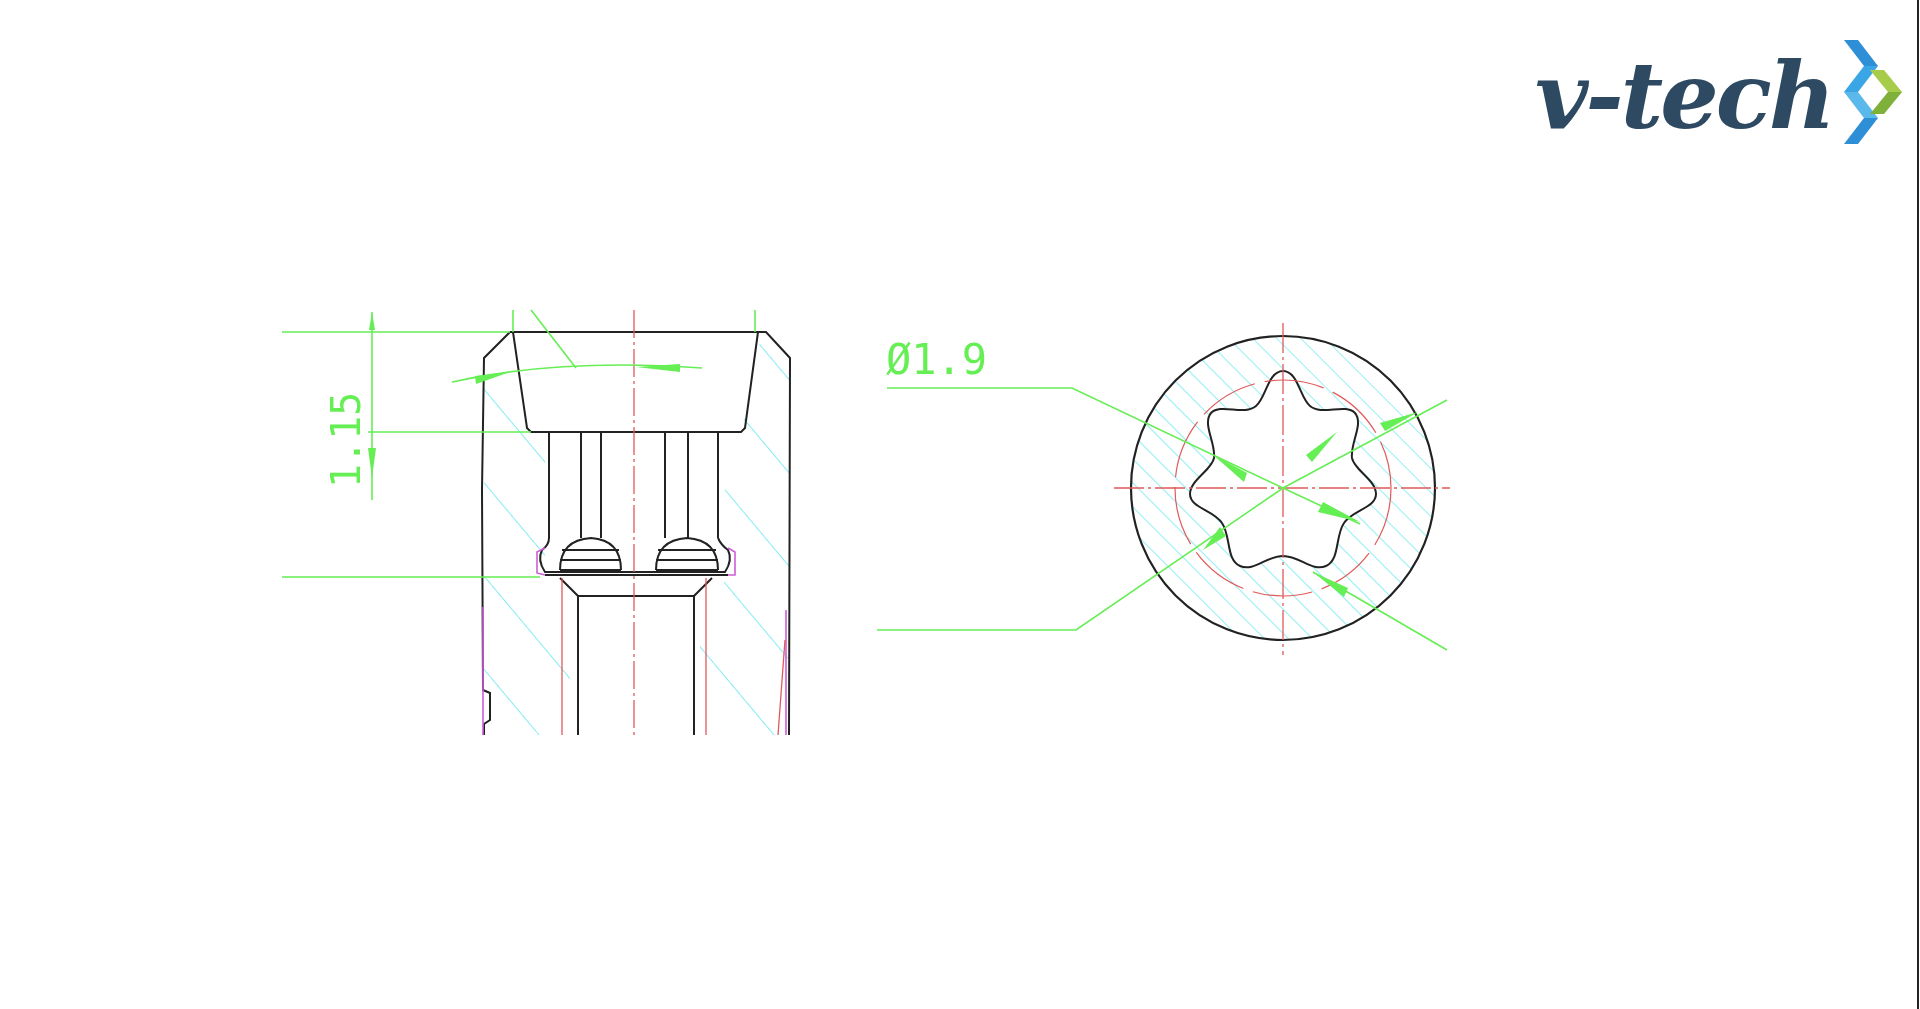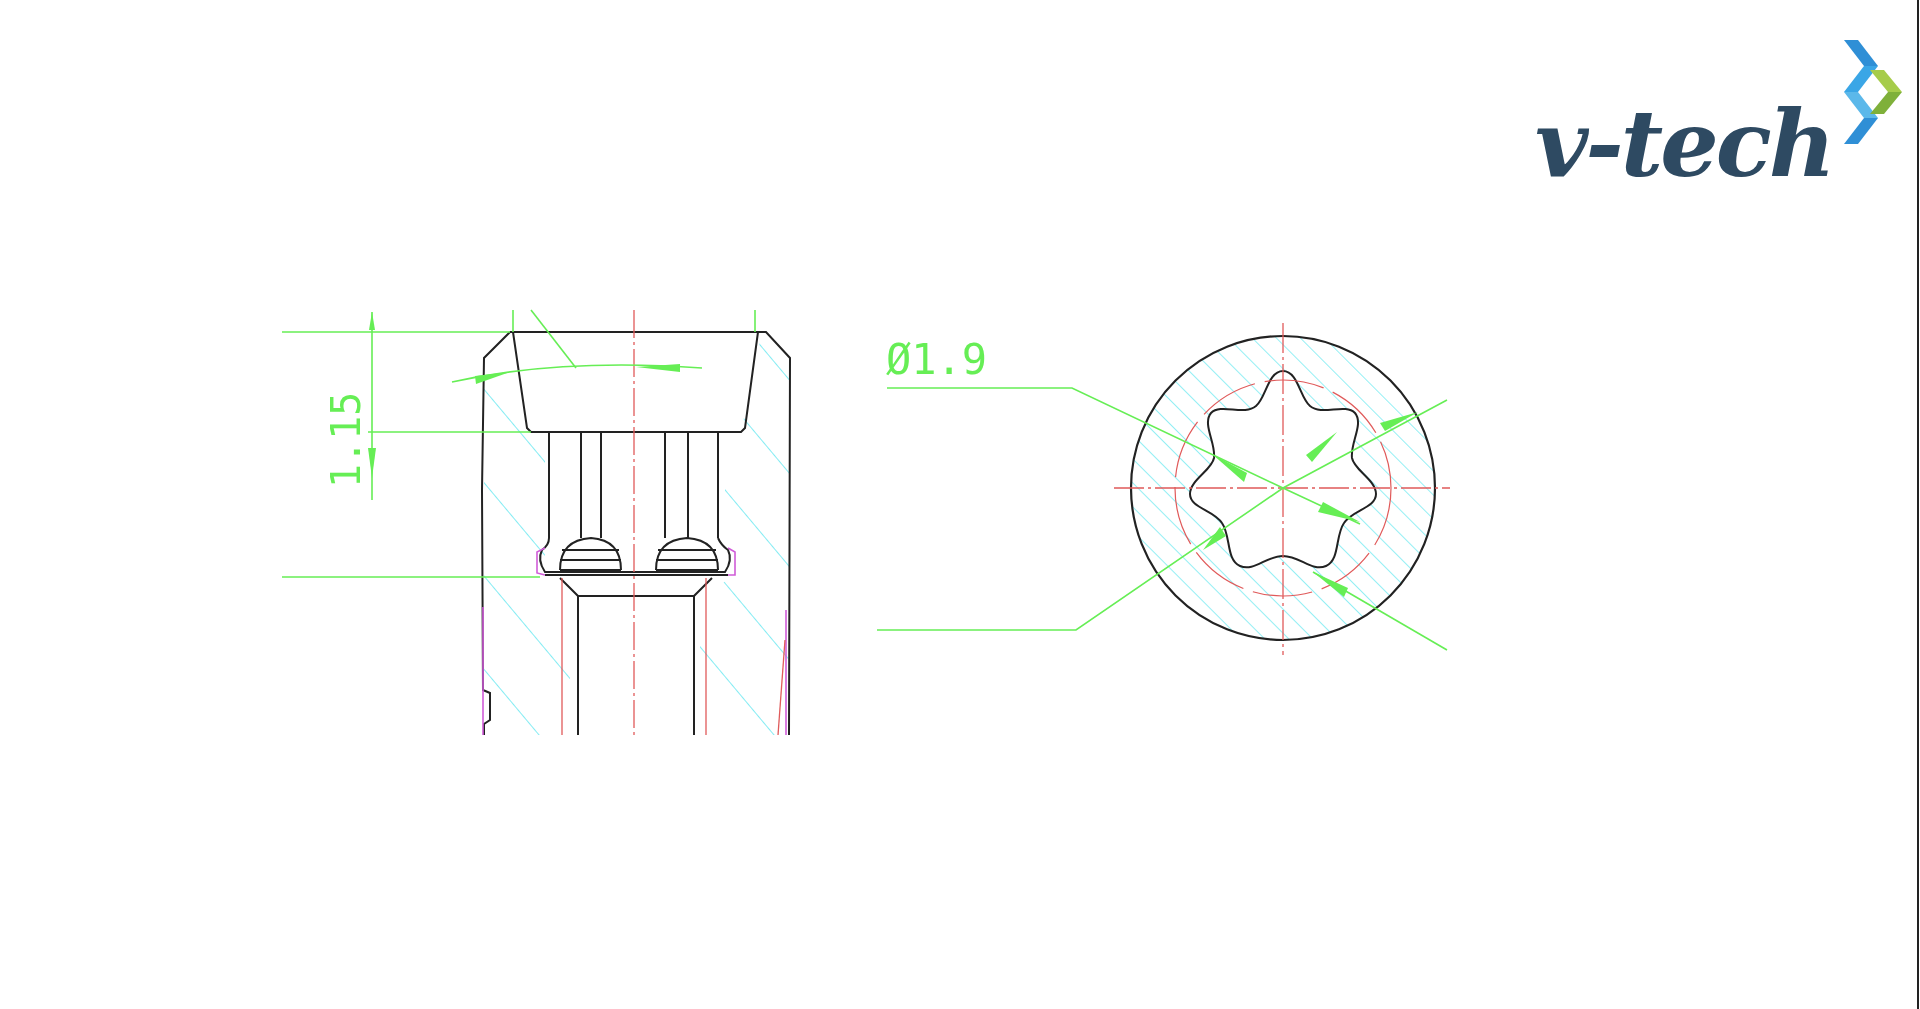--- a/index.html
+++ b/index.html
@@ -9,21 +9,21 @@
   .logo-text { position:absolute; left:0; top:10px; font-family:"DejaVu Serif", serif; font-style:italic; font-weight:bold; font-size:92px; letter-spacing:-3px; line-height:1; }
   .right-border { position:absolute; left:1917px; top:0; width:2px; height:1009px; background:#222; }
   .dimtext { font-family:"DejaVu Sans Mono", monospace; }
 </style>
 </head>
 <body>
 
 <div class="right-border"></div>
 
 <div class="logo">
-  <span class="logo-text" style="color:#2e4a62;margin-top:48px;">v-tech</span>
+  <span class="logo-text" style="color:#2e4a62;">v-tech</span>
   <svg style="position:absolute;left:305px;top:0px;" width="70" height="105" viewBox="0 0 70 105">
     <polygon points="4,0 18,0 38,26 24,26" fill="#2f8fd6"></polygon>
     <polygon points="24,26 38,26 18,52 4,52" fill="#3aa6e6"></polygon>
     <polygon points="4,52 18,52 38,78 24,78" fill="#5bb8ea"></polygon>
     <polygon points="24,78 38,78 18,104 4,104" fill="#2f8fd6"></polygon>
     <polygon points="30,30 44,30 62,52 48,52" fill="#a6cc4a"></polygon>
     <polygon points="48,52 62,52 44,74 30,74" fill="#7fb03a"></polygon>
   </svg>
 </div>
 

